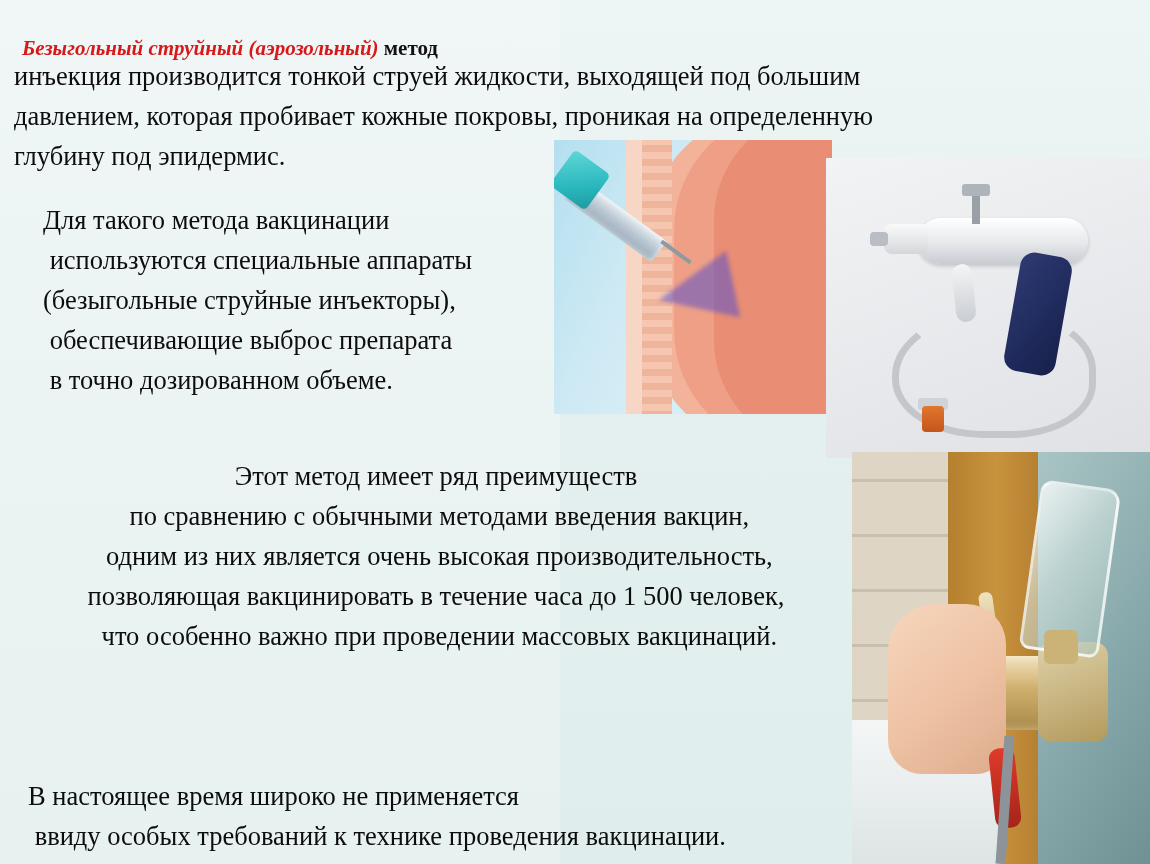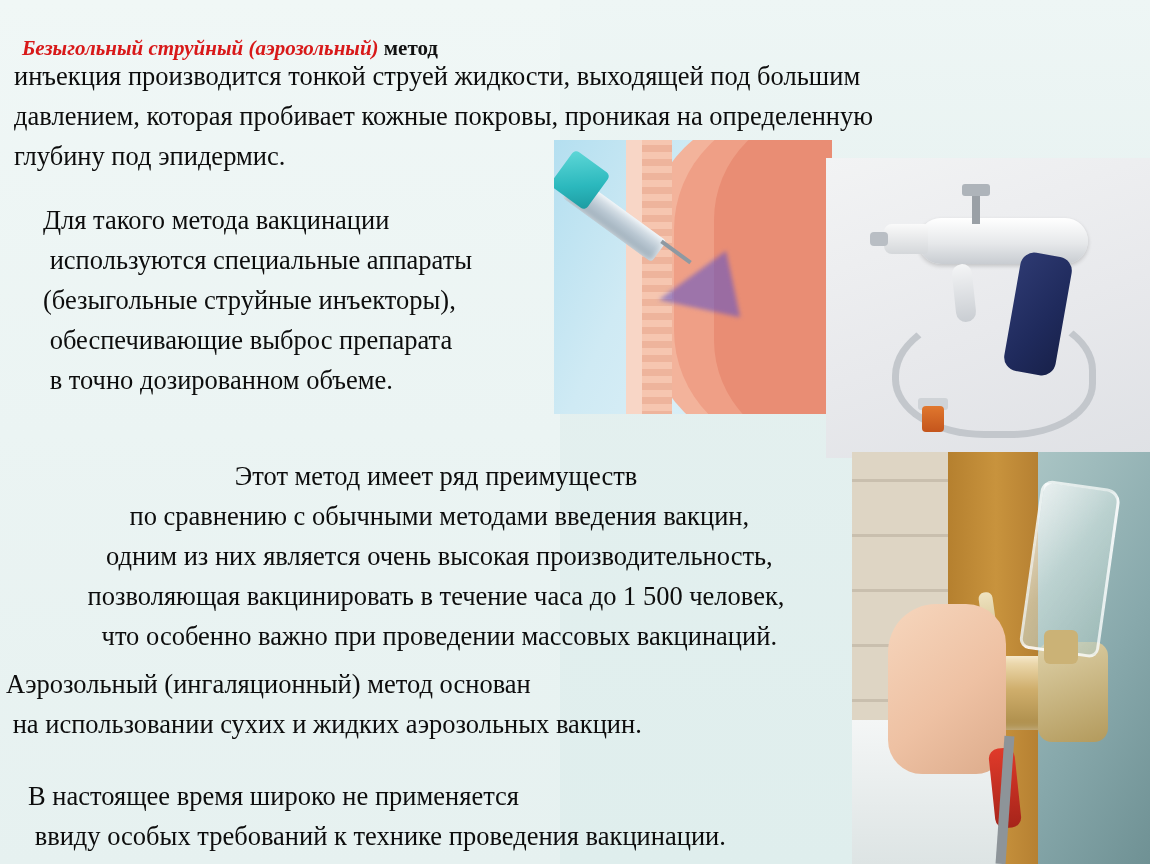--- a/index.html
+++ b/index.html
@@ -446,22 +446,20 @@
   <div class="body-text para-2">Для такого метода вакцинации
  используются специальные аппараты
 (безыгольные струйные инъекторы),
  обеспечивающие выброс препарата
  в точно дозированном объеме.</div>
   <div class="body-text para-3">Этот метод имеет ряд преимуществ
  по сравнению с обычными методами введения вакцин,
  одним из них является очень высокая производительность,
 позволяющая вакцинировать в течение часа до 1 500 человек,
  что особенно важно при проведении массовых вакцинаций.</div>
-  <div class="body-text para-4">Аэрозольный (ингаляционный) метод основан
- на использовании сухих и жидких аэрозольных вакцин.</div>
   <div class="body-text para-5">В настоящее время широко не применяется
  ввиду особых требований к технике проведения вакцинации.</div>
 
   <div class="img-skin">
     <div class="sky"></div>
     <div class="derm-outer"></div>
     <div class="derm-mid"></div>
     <div class="derm-deep"></div>
     <div class="epidermis"></div>
     <div class="surface-line"></div>

